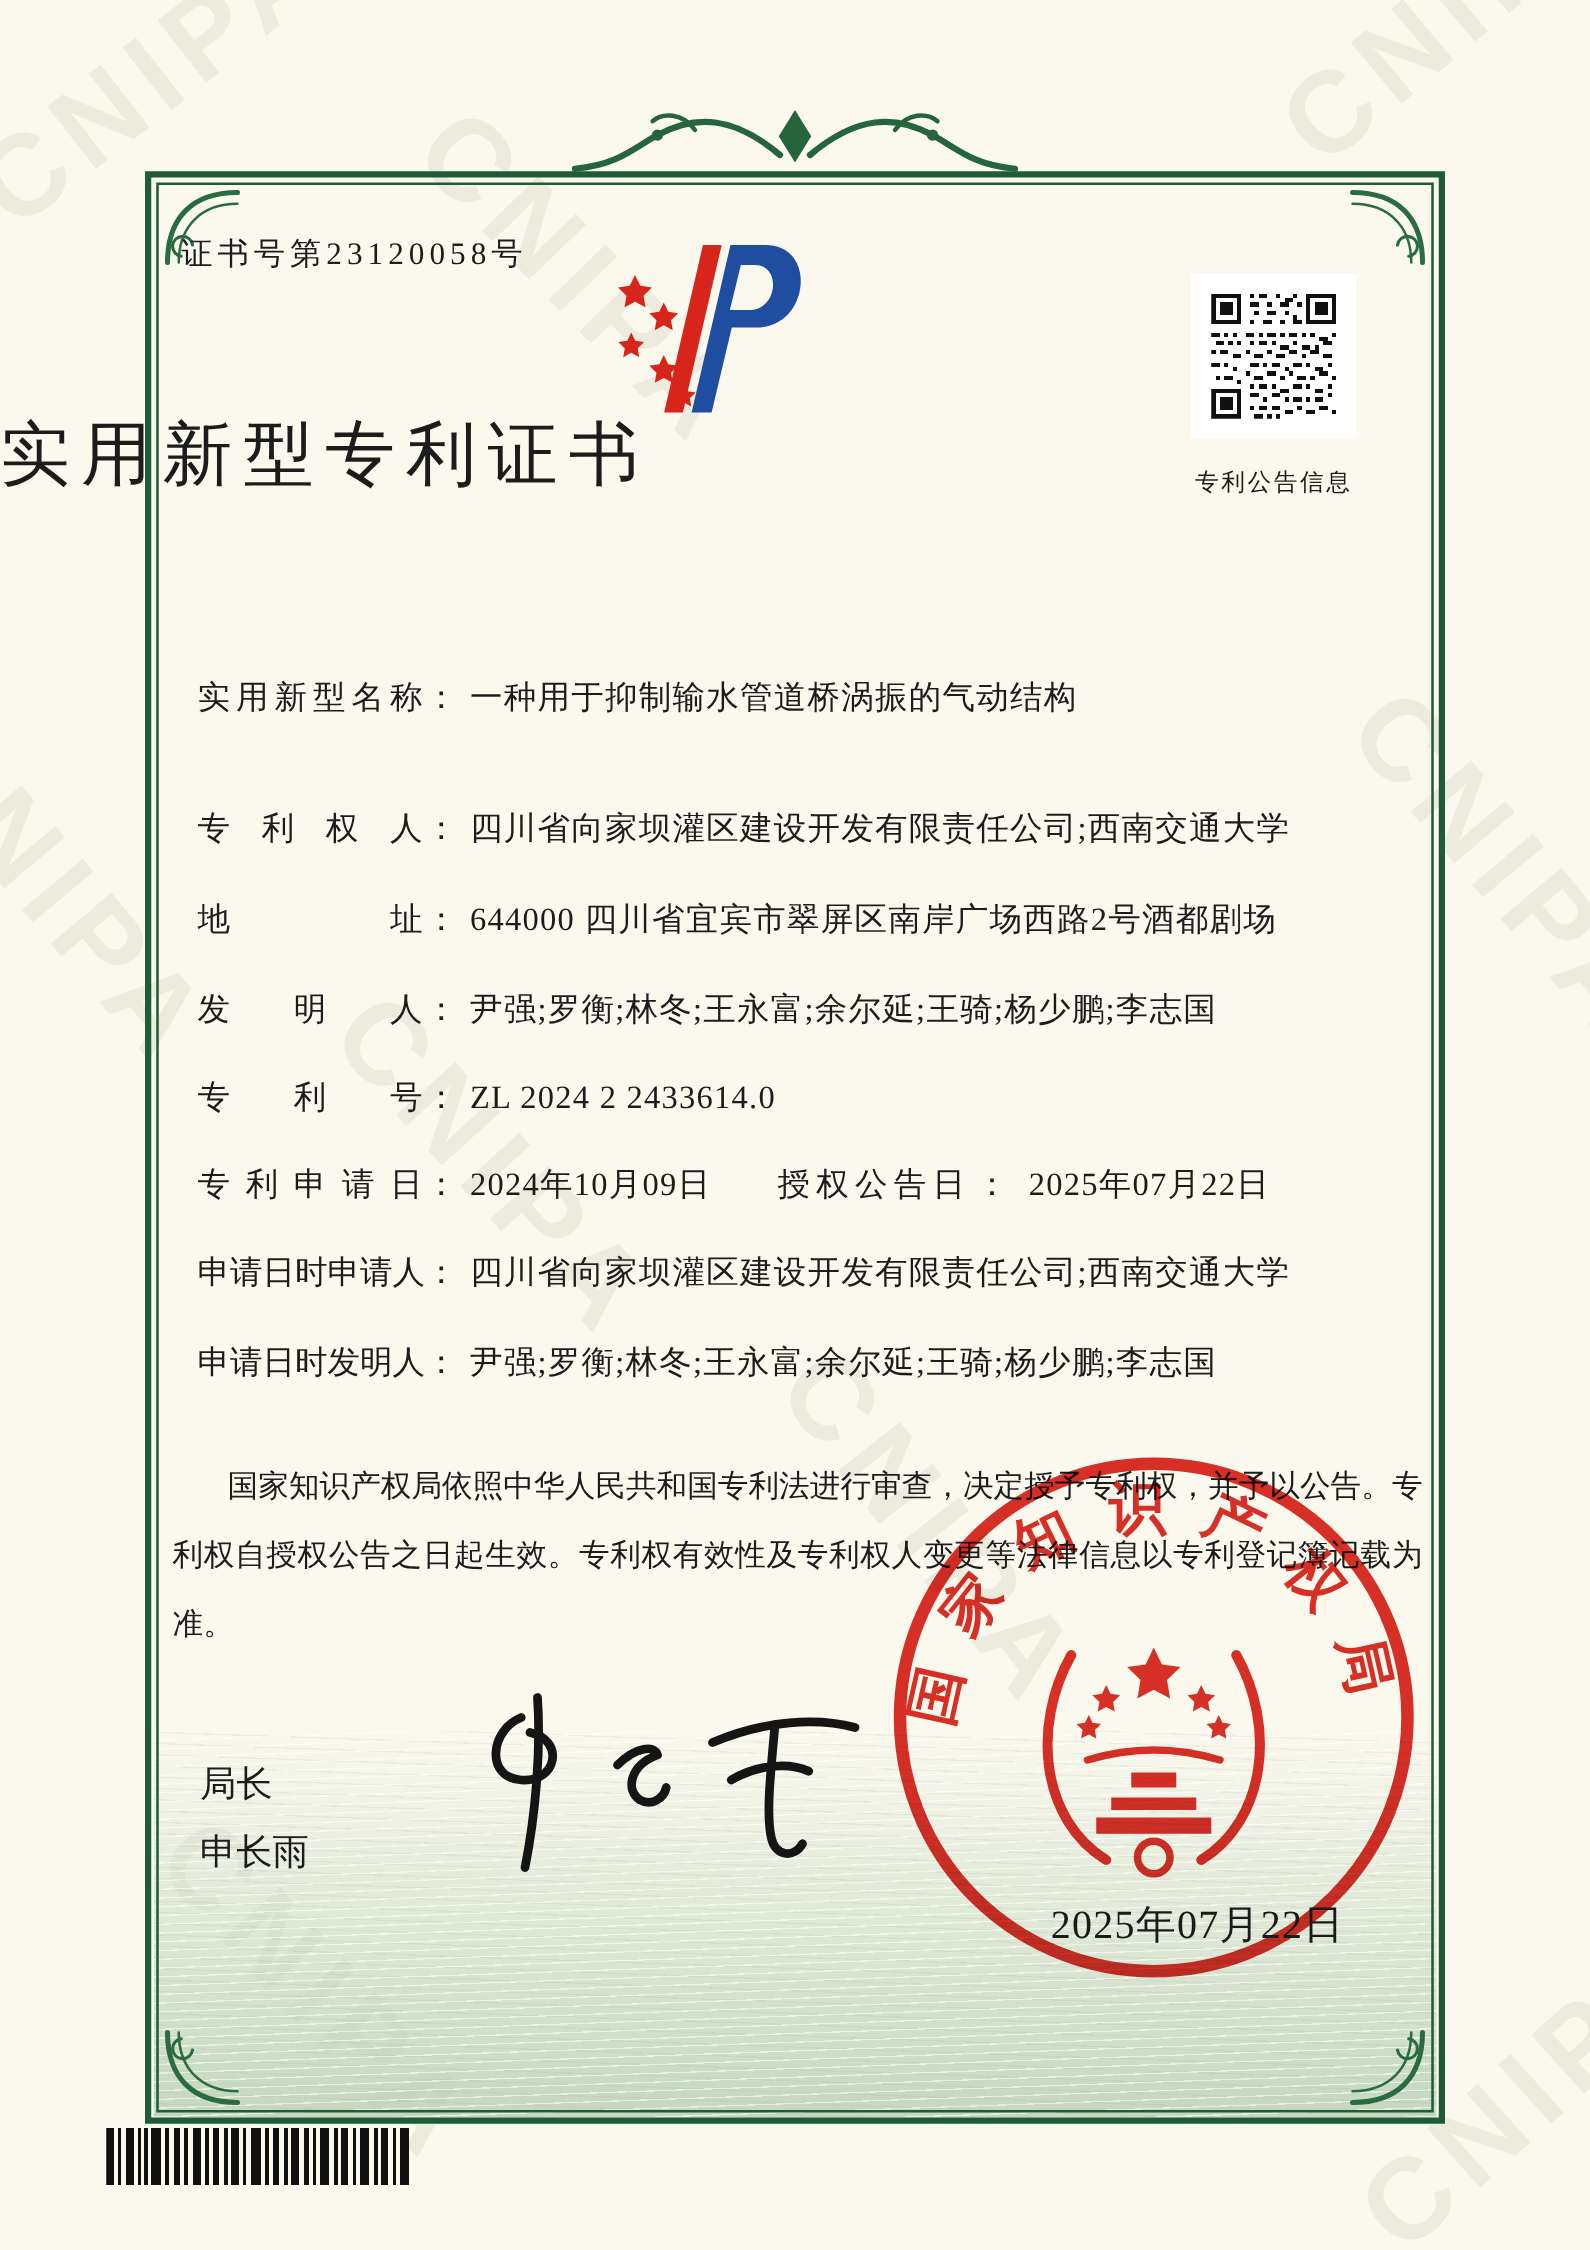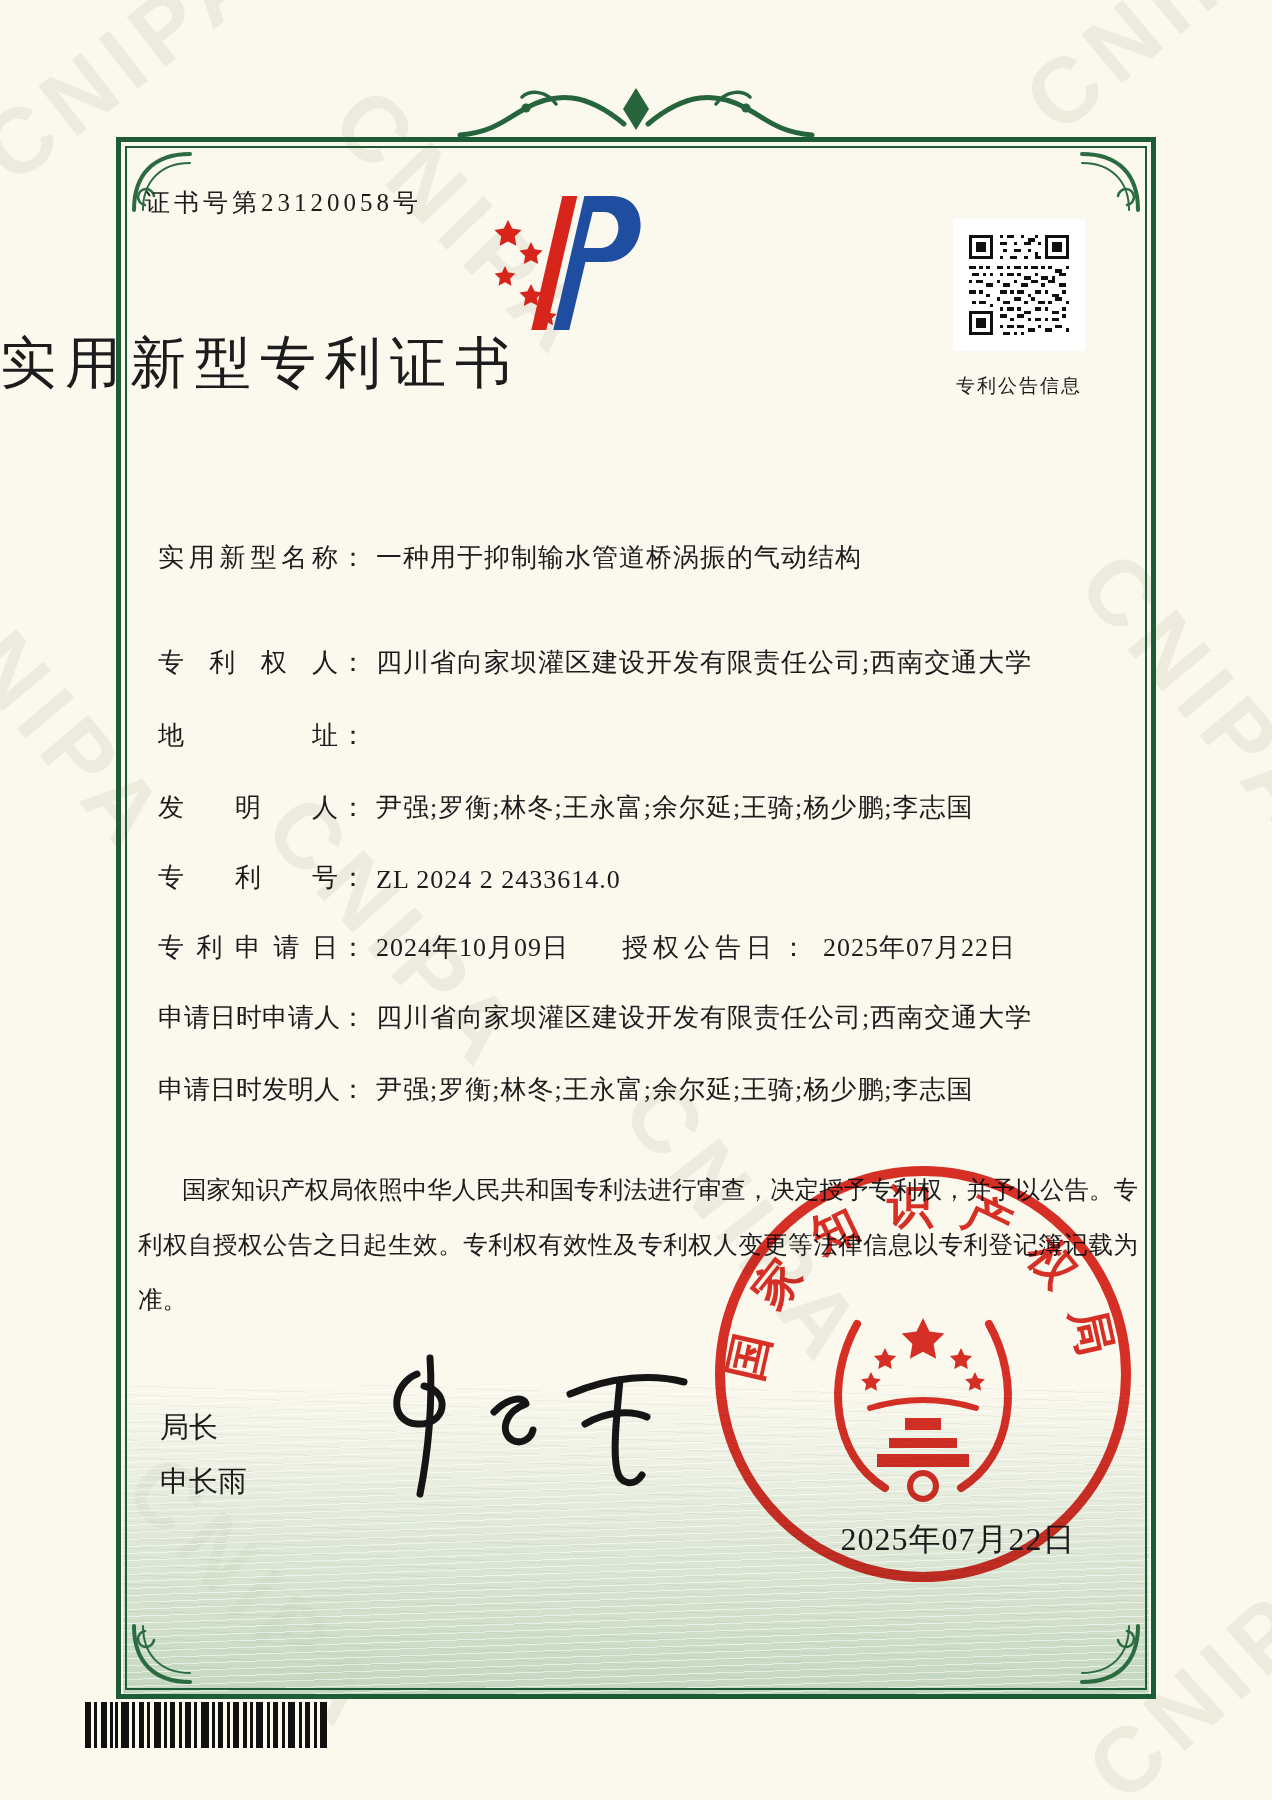--- a/index.html
+++ b/index.html
@@ -31,21 +31,21 @@
       linear-gradient(to bottom, rgba(210,225,205,0) 0%, rgba(205,222,200,0.55) 45%, rgba(188,210,185,0.85) 100%);
   }
   .abs{position:absolute;}
   #serial{left:145px; top:186px; font-size:25px; letter-spacing:4px; z-index:2;text-align:right;}
   #title{
     left:0; top:326px; width:100%; font-size:56px; font-weight:normal;
     letter-spacing:9px; z-index:2;
   }
   #qr-box{left:953px; top:219px; width:132px; height:132px; background:#ffffff; z-index:2;}
   #qr-caption{left:944px; top:350px; width:150px; text-align:center; font-size:19px; letter-spacing:2px; z-index:2;margin-top:23px;}
-  .row{position:absolute; left:158px; display:flex; align-items:flex-end; font-size:26px; z-index:2; white-space:nowrap;}
+  .row{position:absolute; left:158px; display:flex; align-items:center; font-size:26px; z-index:2; white-space:nowrap;}
   .flabel{display:inline-block; width:180px; text-align:justify; text-align-last:justify; white-space:nowrap;}
   .flabel.short{width:150px;}
   .fcolon{margin:0 10px 0 2px;}
   .fvalue{letter-spacing:1px;}
   .rcol{position:absolute; left:464px; top:0;}
   #legal{
     left:138px; top:1162px; width:1000px; font-size:24.5px; line-height:55px;
     text-indent:1.8em; text-align:justify; z-index:2;
   }
   #director-title{left:160px; top:1408px; font-size:29px; font-family:"Liberation Sans","DejaVu Sans",sans-serif; z-index:3;text-align:right;}
@@ -177,20 +177,21 @@
 
   <div class="row" style="top:645px">
     <span class="flabel">专利权人</span>
     <span class="fcolon">：</span>
     <span class="fvalue">四川省向家坝灌区建设开发有限责任公司;西南交通大学</span>
   </div>
 
   <div class="row" style="top:718px">
     <span class="flabel">地址</span>
     <span class="fcolon">：</span>
+    <span class="fvalue">644000 四川省宜宾市翠屏区南岸广场西路2号酒都剧场</span>
   </div>
 
   <div class="row" style="top:790px">
     <span class="flabel">发明人</span>
     <span class="fcolon">：</span>
     <span class="fvalue">尹强;罗衡;林冬;王永富;余尔延;王骑;杨少鹏;李志国</span>
   </div>
 
   <div class="row" style="top:860px; width:980px;">
     <span class="flabel">专利号</span>

